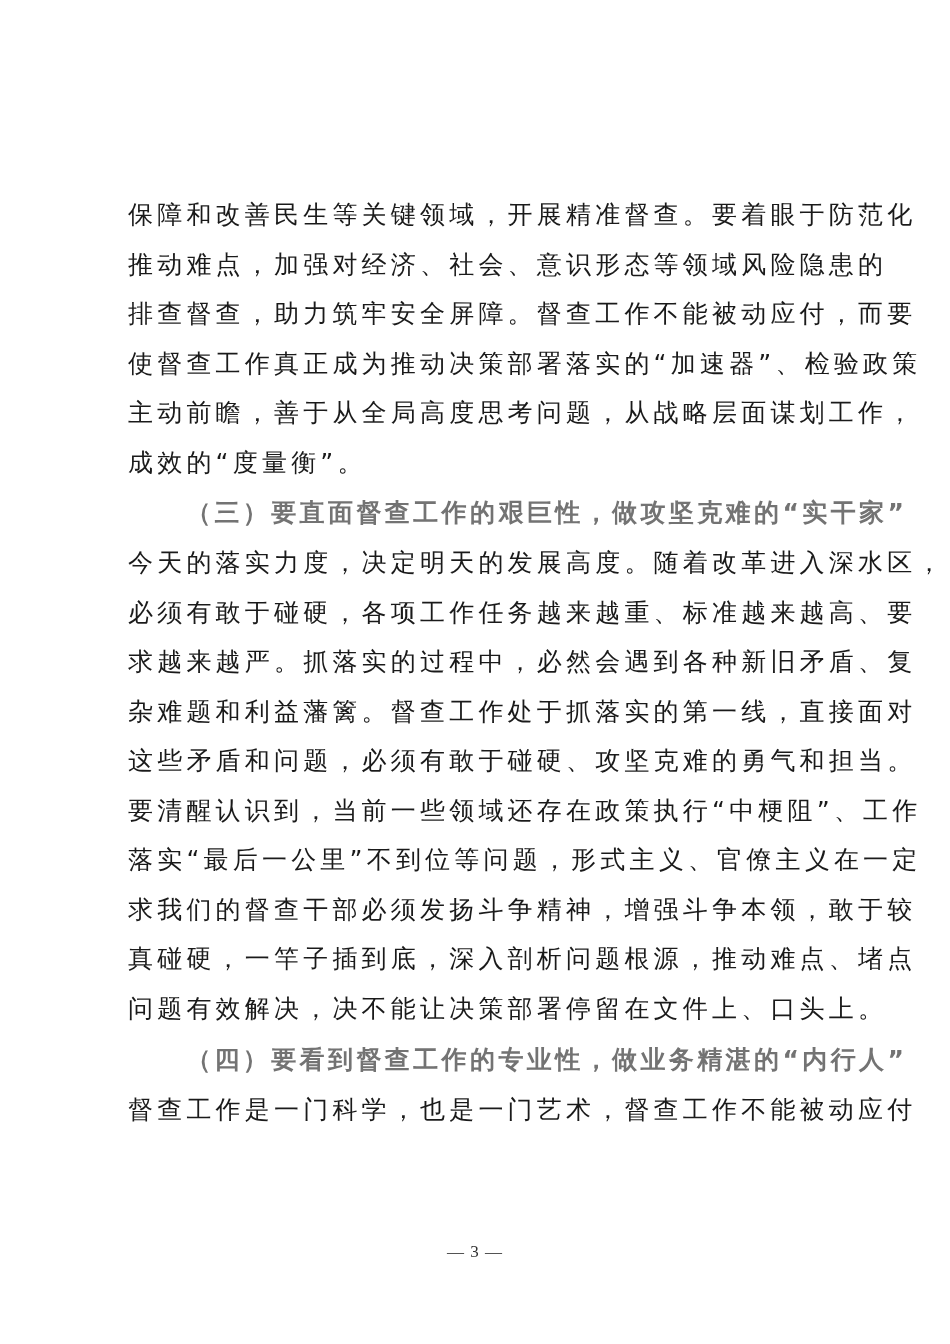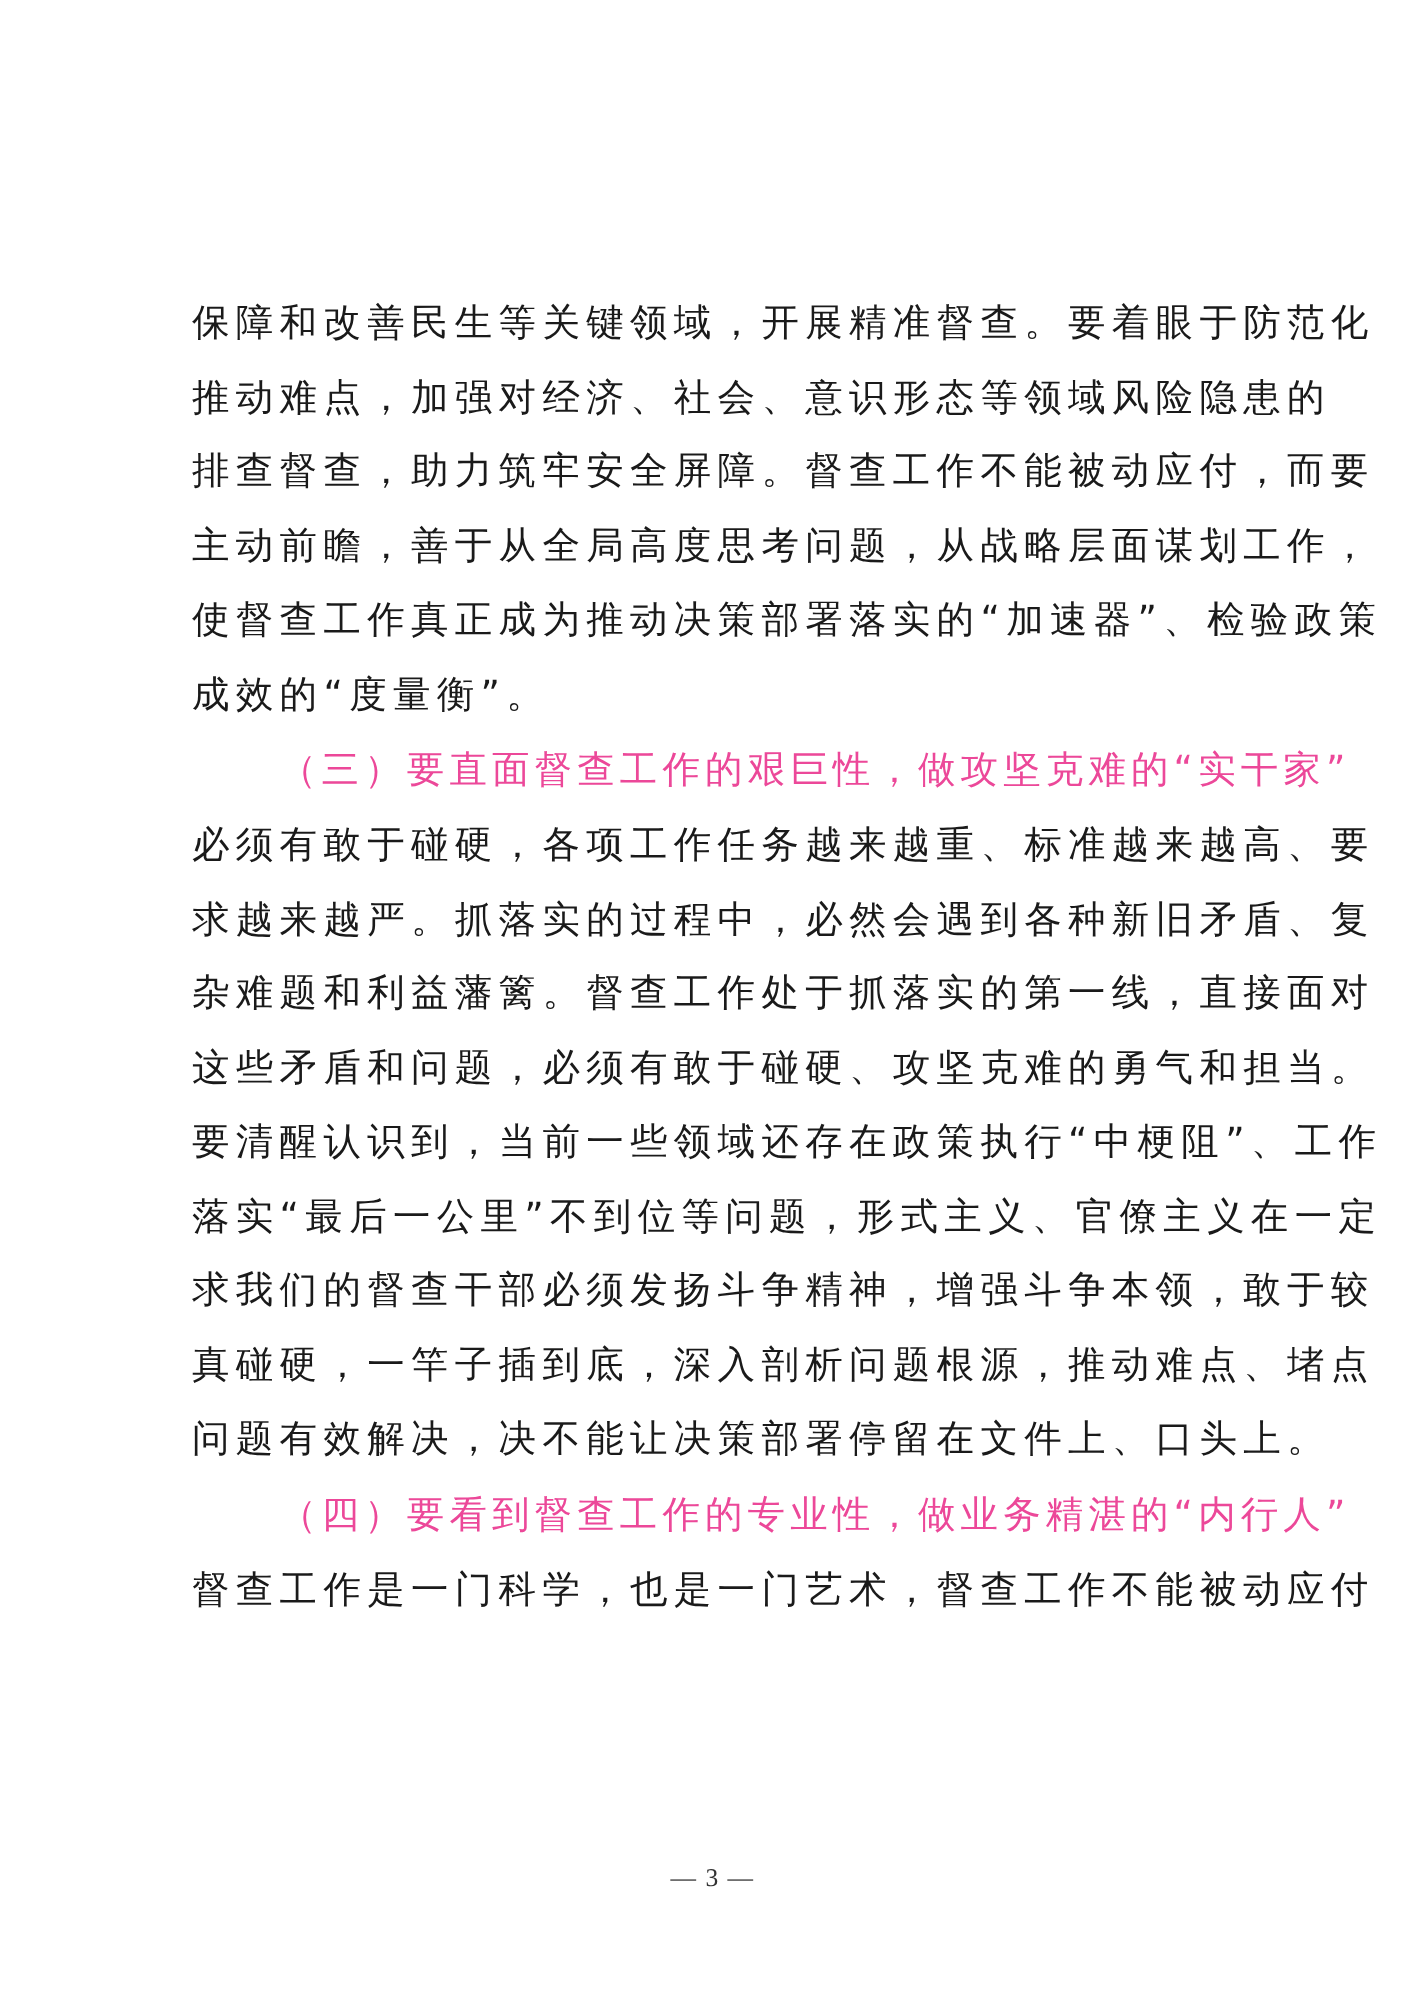--- a/index.html
+++ b/index.html
@@ -31,26 +31,26 @@
     }
     .line {
       height: 49.5px;
       line-height: 49.5px;
       font-size: 25px;
       white-space: nowrap;
       letter-spacing: 4.2px;
       color: #1a1a1a;
     }
     .line.heading {
-      font-weight: normal;
+      font-weight: bold;
       padding-left: 58px;
       letter-spacing: 3.4px;
       height: 51px;
       line-height: 51px;
-      color: #ec4899;
+      color: #737373;
     }
     .line.last-before-heading {
       height: 50px;
     }
     .footer {
       position: absolute;
       left: 0;
       width: 950px;
       top: 1242px;
       text-align: center;
@@ -61,24 +61,25 @@
     }
   </style>
 </head>
 <body>
 
 <div class="page">
   <div class="body-text">
     <div class="line">保障和改善民生等关键领域，开展精准督查。要着眼于防范化</div>
     <div class="line">推动难点，加强对经济、社会、意识形态等领域风险隐患的</div>
     <div class="line">排查督查，助力筑牢安全屏障。督查工作不能被动应付，而要</div>
+    <div class="line">使督查工作真正成为推动决策部署落实的“加速器”、检验政策</div>
     <div class="line">主动前瞻，善于从全局高度思考问题，从战略层面谋划工作，</div>
-    <div class="line">使督查工作真正成为推动决策部署落实的“加速器”、检验政策</div>
     <div class="line">成效的“度量衡”。</div>
     <div class="line heading">（三）要直面督查工作的艰巨性，做攻坚克难的“实干家”</div>
+    <div class="line">今天的落实力度，决定明天的发展高度。随着改革进入深水区，</div>
     <div class="line">必须有敢于碰硬，各项工作任务越来越重、标准越来越高、要</div>
     <div class="line">求越来越严。抓落实的过程中，必然会遇到各种新旧矛盾、复</div>
     <div class="line">杂难题和利益藩篱。督查工作处于抓落实的第一线，直接面对</div>
     <div class="line">这些矛盾和问题，必须有敢于碰硬、攻坚克难的勇气和担当。</div>
     <div class="line">要清醒认识到，当前一些领域还存在政策执行“中梗阻”、工作</div>
     <div class="line">落实“最后一公里”不到位等问题，形式主义、官僚主义在一定</div>
     <div class="line">求我们的督查干部必须发扬斗争精神，增强斗争本领，敢于较</div>
     <div class="line">真碰硬，一竿子插到底，深入剖析问题根源，推动难点、堵点</div>
     <div class="line last-before-heading">问题有效解决，决不能让决策部署停留在文件上、口头上。</div>
     <div class="line heading">（四）要看到督查工作的专业性，做业务精湛的“内行人”</div>

